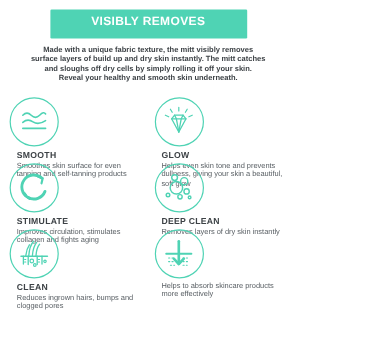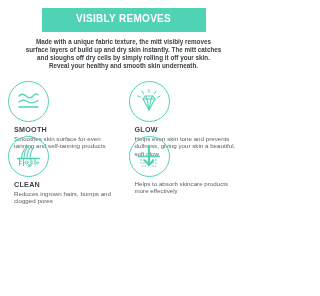--- a/index.html
+++ b/index.html
@@ -158,21 +158,55 @@
             </g>
           </g>
         </svg>
       </div>
       <div class="cell-text">
         <div class="cell-title">GLOW</div>
         <div class="cell-desc">Helps even skin tone and prevents dullness, giving your skin a beautiful, soft glow</div>
       </div>
     </div>
 
-
+    <div class="cell">
+      <div class="icon-badge">
+        <svg width="26" height="26" viewBox="0 0 26 26">
+          <g fill="none" stroke="#4fd3b4" stroke-linecap="round">
+            <path d="M21.5 16.5 A10 10 0 1 1 19 5.5" stroke-width="2.4"></path>
+            <path d="M4.5 18.5 A10 10 0 0 0 9 22.5" stroke-width="2.4" stroke-dasharray="1.5 2.6"></path>
+            <path d="M15.5 4 L19.6 5.6 L18.6 9.8" stroke-width="1.8" stroke-linejoin="round"></path>
+          </g>
+        </svg>
+      </div>
+      <div class="cell-text">
+        <div class="cell-title">STIMULATE</div>
+        <div class="cell-desc">Improves circulation, stimulates collagen and fights aging</div>
+      </div>
+    </div>
+
+    <div class="cell">
+      <div class="icon-badge">
+        <svg width="26" height="26" viewBox="0 0 26 26">
+          <g fill="none" stroke="#4fd3b4" stroke-width="1.2">
+            <circle cx="11" cy="13.5" r="5.2"></circle>
+            <circle cx="17.5" cy="8" r="3"></circle>
+            <circle cx="9.5" cy="5" r="2.4"></circle>
+            <circle cx="19.5" cy="16.5" r="2.2"></circle>
+            <circle cx="14" cy="21" r="1.8"></circle>
+            <circle cx="4" cy="19.5" r="1.5"></circle>
+            <circle cx="22" cy="21.5" r="1.1"></circle>
+          </g>
+        </svg>
+      </div>
+      <div class="cell-text">
+        <div class="cell-title">DEEP CLEAN</div>
+        <div class="cell-desc">Removes layers of dry skin instantly</div>
+      </div>
+    </div>
 
     <div class="cell">
       <div class="icon-badge">
         <svg width="27" height="25" viewBox="0 0 27 25">
           <g fill="none" stroke="#4fd3b4" stroke-width="1.1" stroke-linecap="round">
             <path d="M9 14 Q9.5 6 13 2"></path>
             <path d="M12 14 Q12.5 7 15.5 3"></path>
             <path d="M15 14 Q15.5 7.5 18 4.5"></path>
             <path d="M6.5 14 Q7 8.5 9.5 5"></path>
             <path d="M2.5 14.5 L24.5 14.5" stroke-width="1.3"></path>

